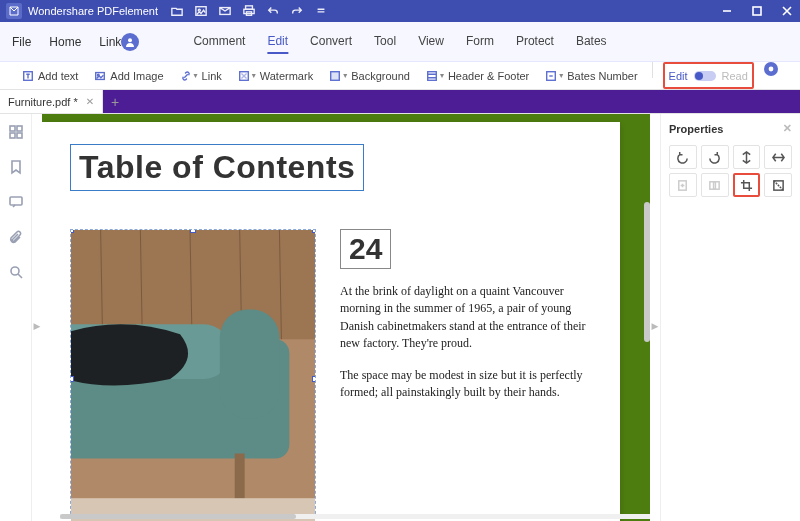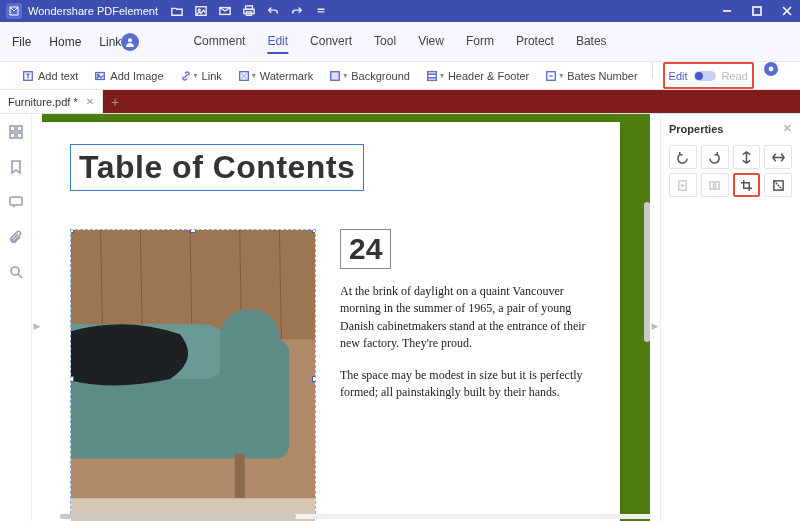--- a/index.html
+++ b/index.html
@@ -29,21 +29,21 @@
   .rbtn svg { width: 12px; height: 12px; stroke: #5b6ed0; fill: none; stroke-width: 1.6; }
   .rbtn .dd { font-size: 8px; color: #888; margin-left: -2px; }
   .sep { width: 1px; height: 16px; background: #e0e0e0; margin: 0 4px; }
   .mode-group { display: flex; align-items: center; gap: 6px; border: 2px solid #e74c3c; padding: 1px 4px; border-radius: 2px; margin-left: 2px; }
   .toggle { width: 22px; height: 10px; border-radius: 6px; background: #c7cdf3; position: relative; }
   .toggle::after { content: ""; position: absolute; width: 8px; height: 8px; border-radius: 50%; background: #4759c6; left: 1px; top: 1px; }
   .mode-group .read { color: #bbb; }
   .voice { width: 14px; height: 14px; border-radius: 50%; background: #5b6ed0; margin-left: 6px; display: inline-flex; align-items: center; justify-content: center; }
   .voice svg { width: 8px; height: 8px; fill: #fff; }
   
-  .tabstrip { display: flex; align-items: center; height: 24px; background: #7f1d1d; border-bottom: 1px solid #e3e3e3; font-size: 11px; }
+  .tabstrip { display: flex; align-items: center; height: 24px; background: #4c1d95; border-bottom: 1px solid #e3e3e3; font-size: 11px; }
   .doc-tab { display: flex; align-items: center; gap: 8px; padding: 0 8px; height: 100%; border-right: 1px solid #e3e3e3; background: #fff; }
   .doc-tab .close { color: #999; font-size: 10px; }
   .new-tab { padding: 0 8px; color: #999; font-size: 14px; }
   
   .workspace { display: flex; height: calc(521px - 22px - 24px - 28px - 24px); }
   .leftbar { width: 32px; background: #fff; border-right: 1px solid #eee; display: flex; flex-direction: column; align-items: center; padding-top: 10px; gap: 16px; }
   .leftbar span svg { width: 16px; height: 16px; stroke: #9aa0b4; fill: none; stroke-width: 1.6; }
   .canvas-wrap { flex: 1; display: flex; }
   .expand-l, .expand-r { width: 10px; display: flex; align-items: center; justify-content: center; color: #bbb; font-size: 9px; }
   .canvas { flex: 1; background: #4d7c0f; display: flex; justify-content: flex-start; padding-top: 8px; position: relative; overflow: hidden; }

